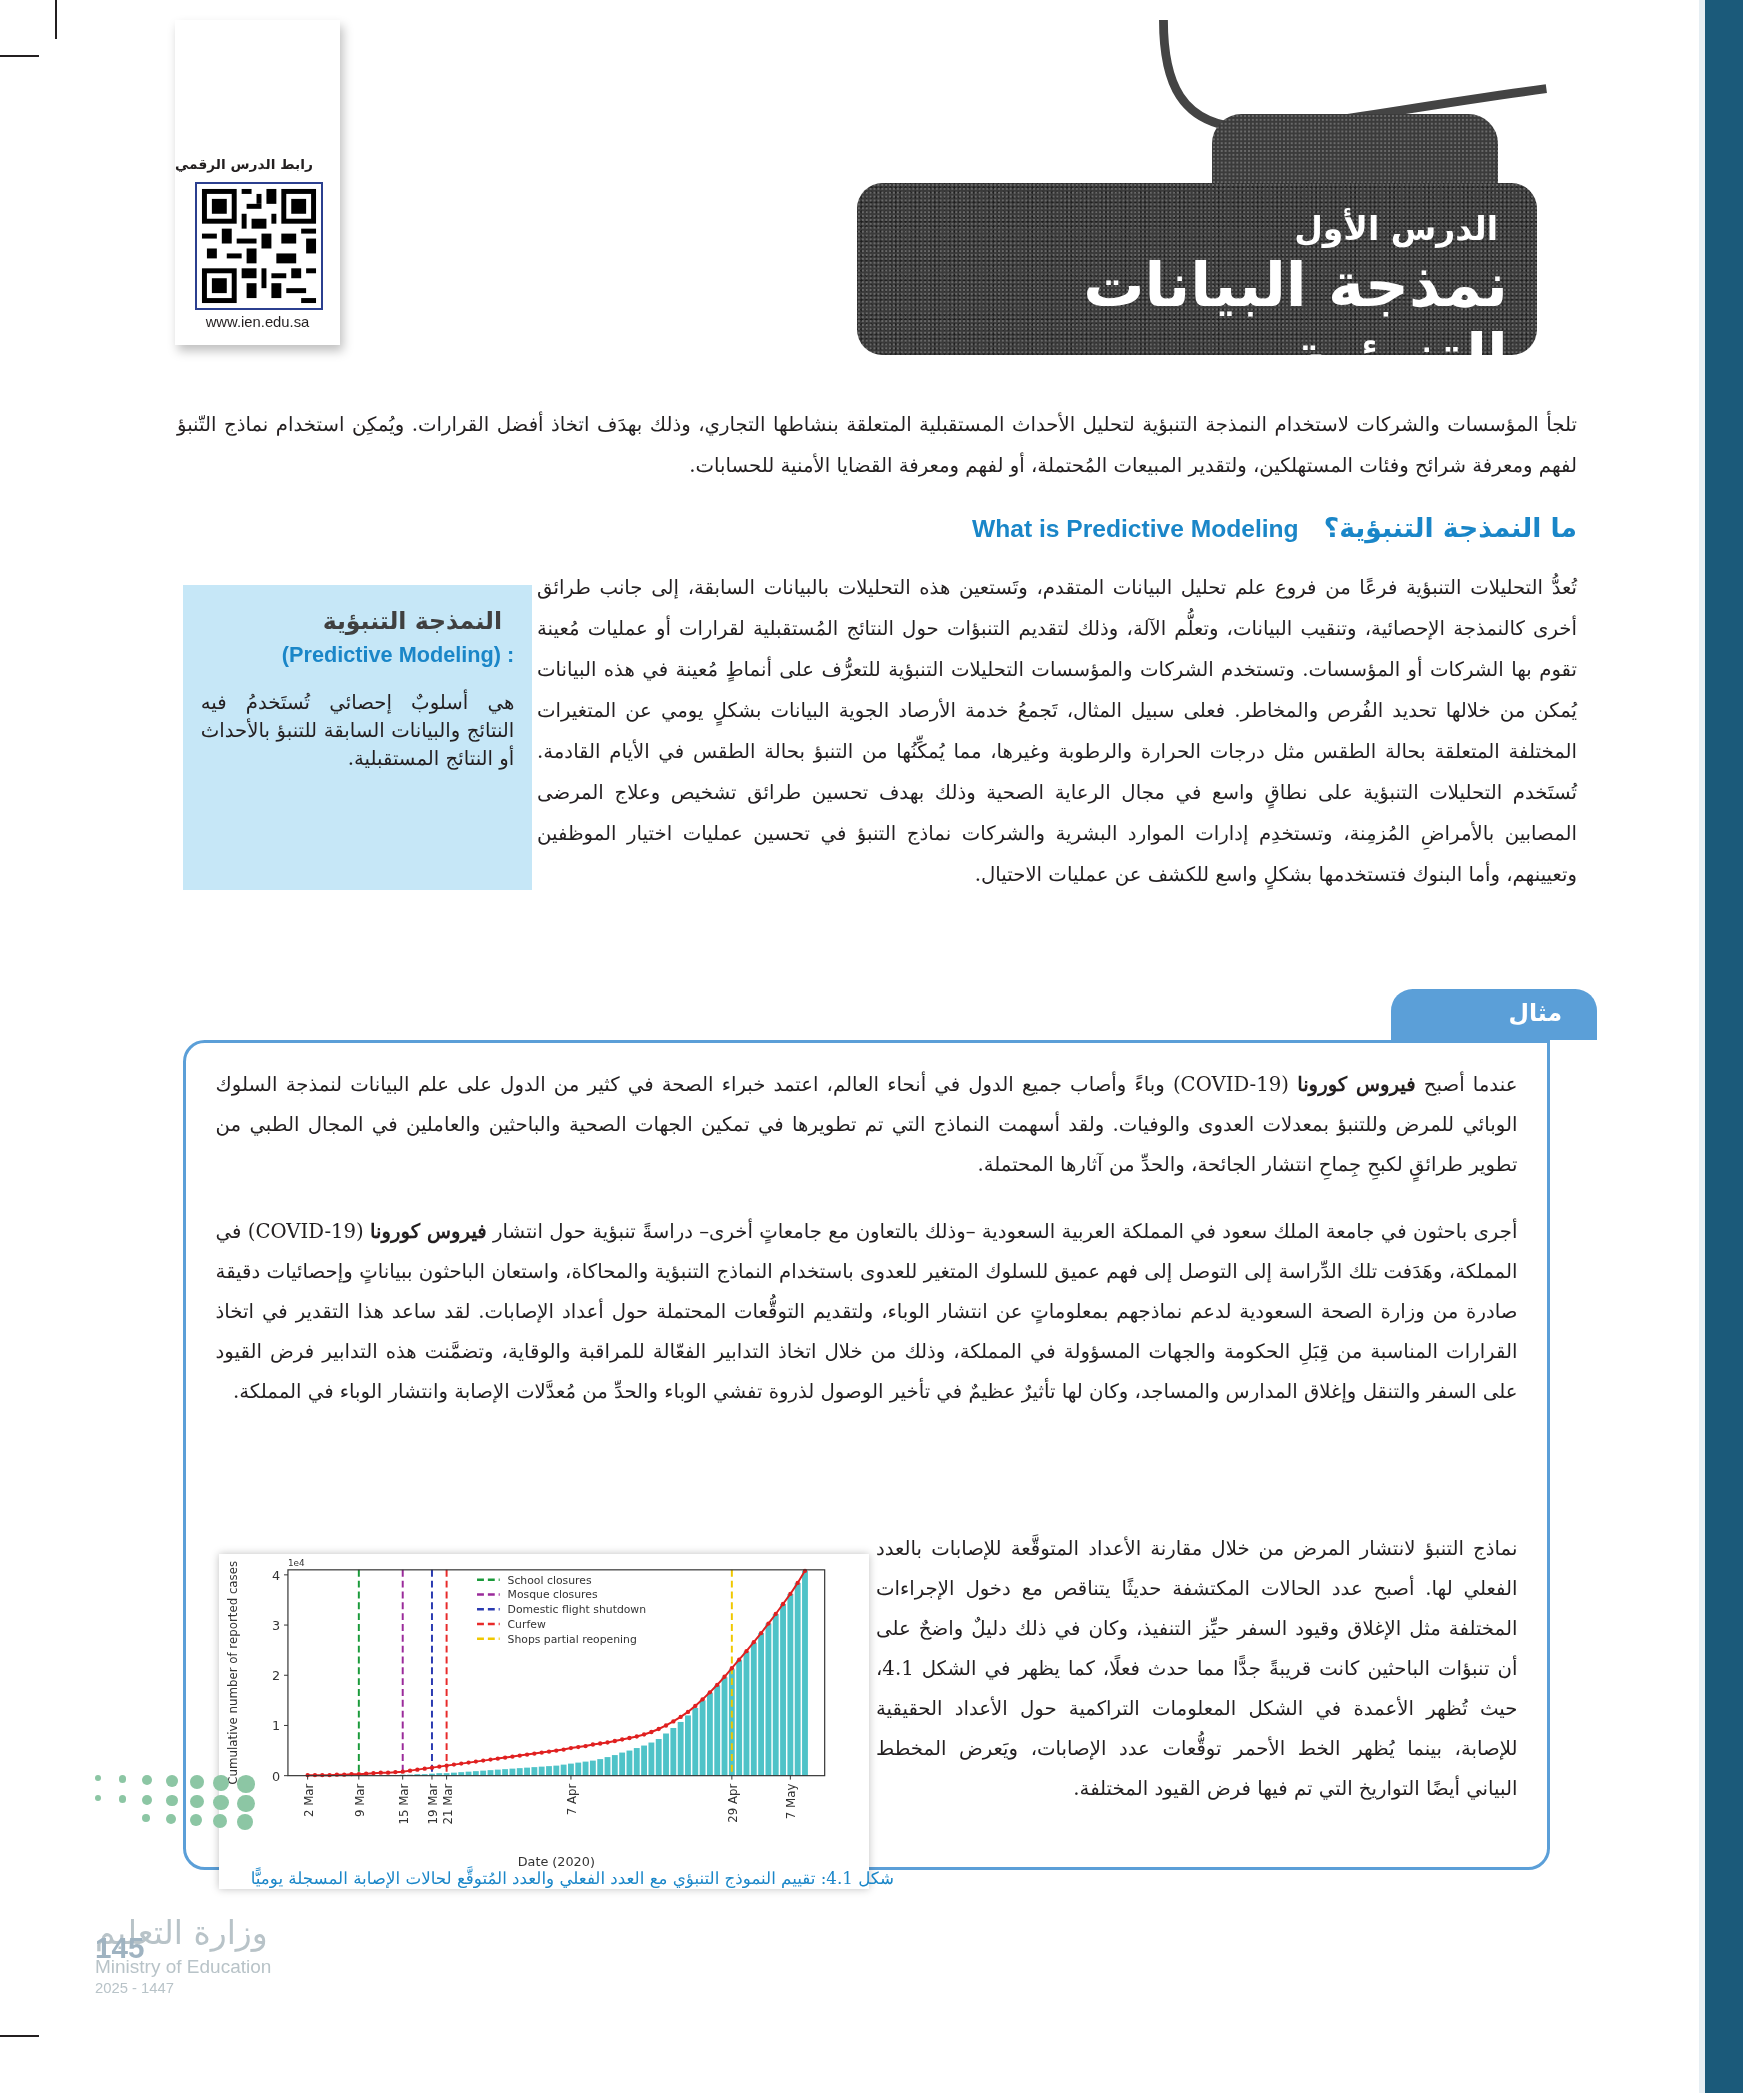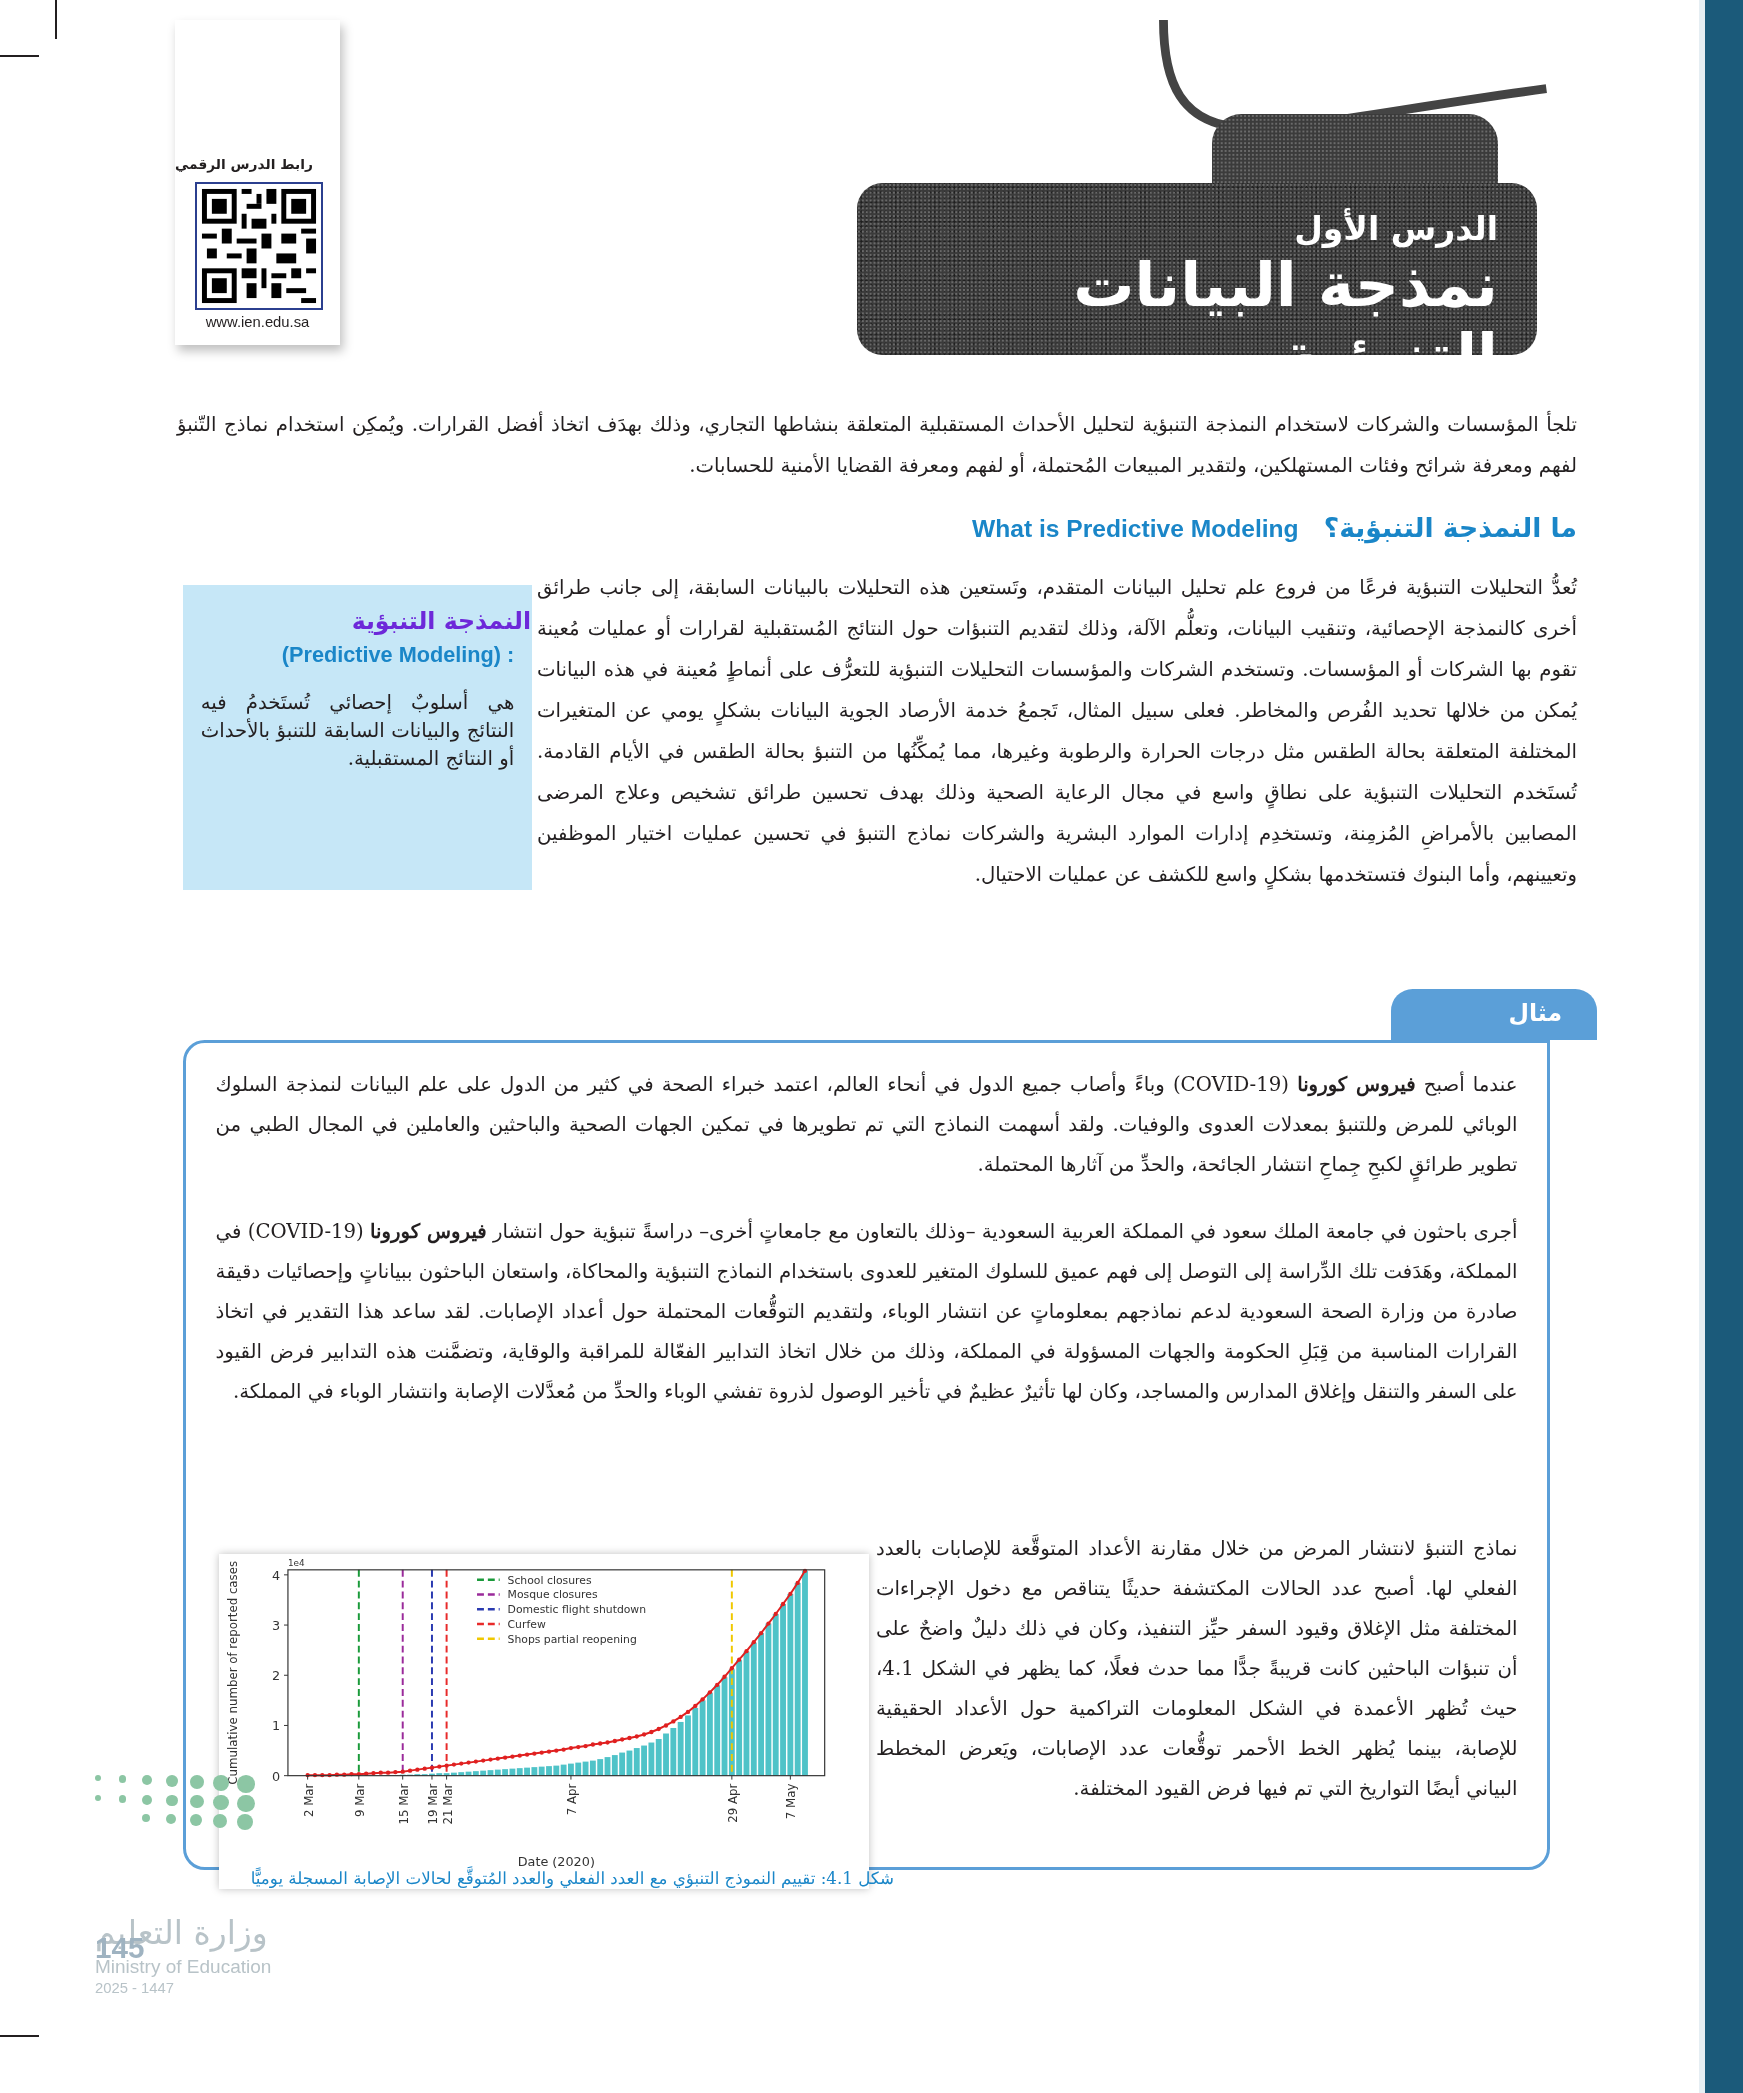--- a/index.html
+++ b/index.html
@@ -13,29 +13,29 @@
   .qr-box{position:absolute;left:19.7px;top:162px;width:124px;height:124px;border:2px solid #2b3f8f;background:#fff;}
   .qr-url{position:absolute;left:0;right:0;top:294px;text-align:center;font-size:14.8px;font-family:"Liberation Sans",sans-serif;}
   
   .title-wrap{position:absolute;left:857px;top:19.7px;width:680px;height:335px;}
   .title-panel{position:absolute;left:0;top:163px;width:680px;height:172px;background:#3b3b3b;border-radius:25.6px;
      background-image:radial-gradient(#6a6a6a 1px, transparent 1.2px),radial-gradient(#1e1e1e 1px, transparent 1.2px);
      background-size:3.9px 3.9px,4.9px 4.9px;background-position:0 0,2px 2px;}
   .title-plug{position:absolute;left:355px;top:94px;width:286px;height:79px;background:#3b3b3b;border-radius:29.6px 29.6px 0 0;
      background-image:radial-gradient(#6a6a6a 1px, transparent 1.2px);background-size:3.9px 3.9px;}
   .title-sub{position:absolute;right:39px;top:189px;color:#fff;font-size:33px;font-weight:bold;direction:rtl;}
-  .title-main{position:absolute;right:39px;top:229px;color:#fff;font-size:61px;font-weight:bold;direction:rtl;letter-spacing:1px;}
+  .title-main{position:absolute;right:29px;top:229px;color:#fff;font-size:61px;font-weight:bold;direction:rtl;letter-spacing:1px;}
   
   .p{position:absolute;direction:rtl;text-align:justify;font-family:"DejaVu Serif",serif;color:#231f20;}
   .intro{left:177px;right:167px;top:404px;font-size:19.7px;line-height:41px;}
   .heading{position:absolute;right:167px;top:512px;direction:rtl;color:#1a86c8;font-weight:bold;font-size:26.6px;}
   .heading .en{font-family:"Liberation Sans",sans-serif;font-size:24.6px;margin-right:15.8px;}
   .main-p{left:537px;right:167px;top:567px;font-size:19.7px;line-height:41px;}
   .def-box{position:absolute;left:183px;top:585px;width:349px;height:305px;background:#c6e7f7;}
-  .def-title{position:absolute;right:1px;top:21.7px;color:#6d28d9;font-weight:bold;font-size:23.6px;direction:rtl;}
+  .def-title{position:absolute;right:30px;top:21.7px;color:#404040;font-weight:bold;font-size:23.6px;direction:rtl;}
   .def-en{position:absolute;right:17.7px;top:57px;color:#1a86c8;font-weight:bold;font-size:21.7px;font-family:"Liberation Sans",sans-serif;}
   .def-text{position:absolute;left:17.7px;right:17.7px;top:104px;direction:rtl;text-align:justify;font-family:"DejaVu Serif",serif;font-size:19.7px;line-height:28px;}
   
   .ex-tab{position:absolute;left:1391px;top:989px;width:158px;height:51px;background:#5b9fd8;border-radius:21.7px 21.7px 0 0;padding-left:48px;}
   .ex-tab span{position:absolute;right:35px;top:9.9px;color:#fff;font-weight:bold;font-size:23.6px;direction:rtl;}
   .ex-box{position:absolute;left:183px;top:1040px;width:1361px;height:824px;border:3px solid #5b9fd8;border-radius:21.7px 0 21.7px 21.7px;background:#fff;}
   .ex-p{position:absolute;direction:rtl;text-align:justify;font-family:"DejaVu Serif",serif;font-size:19.7px;line-height:40px;}
   .ex1{left:29.6px;right:29.6px;top:21.7px;}
   .ex2{left:29.6px;right:29.6px;top:169px;}
   .ex3{left:29.6px;right:29.6px;top:445px;}

